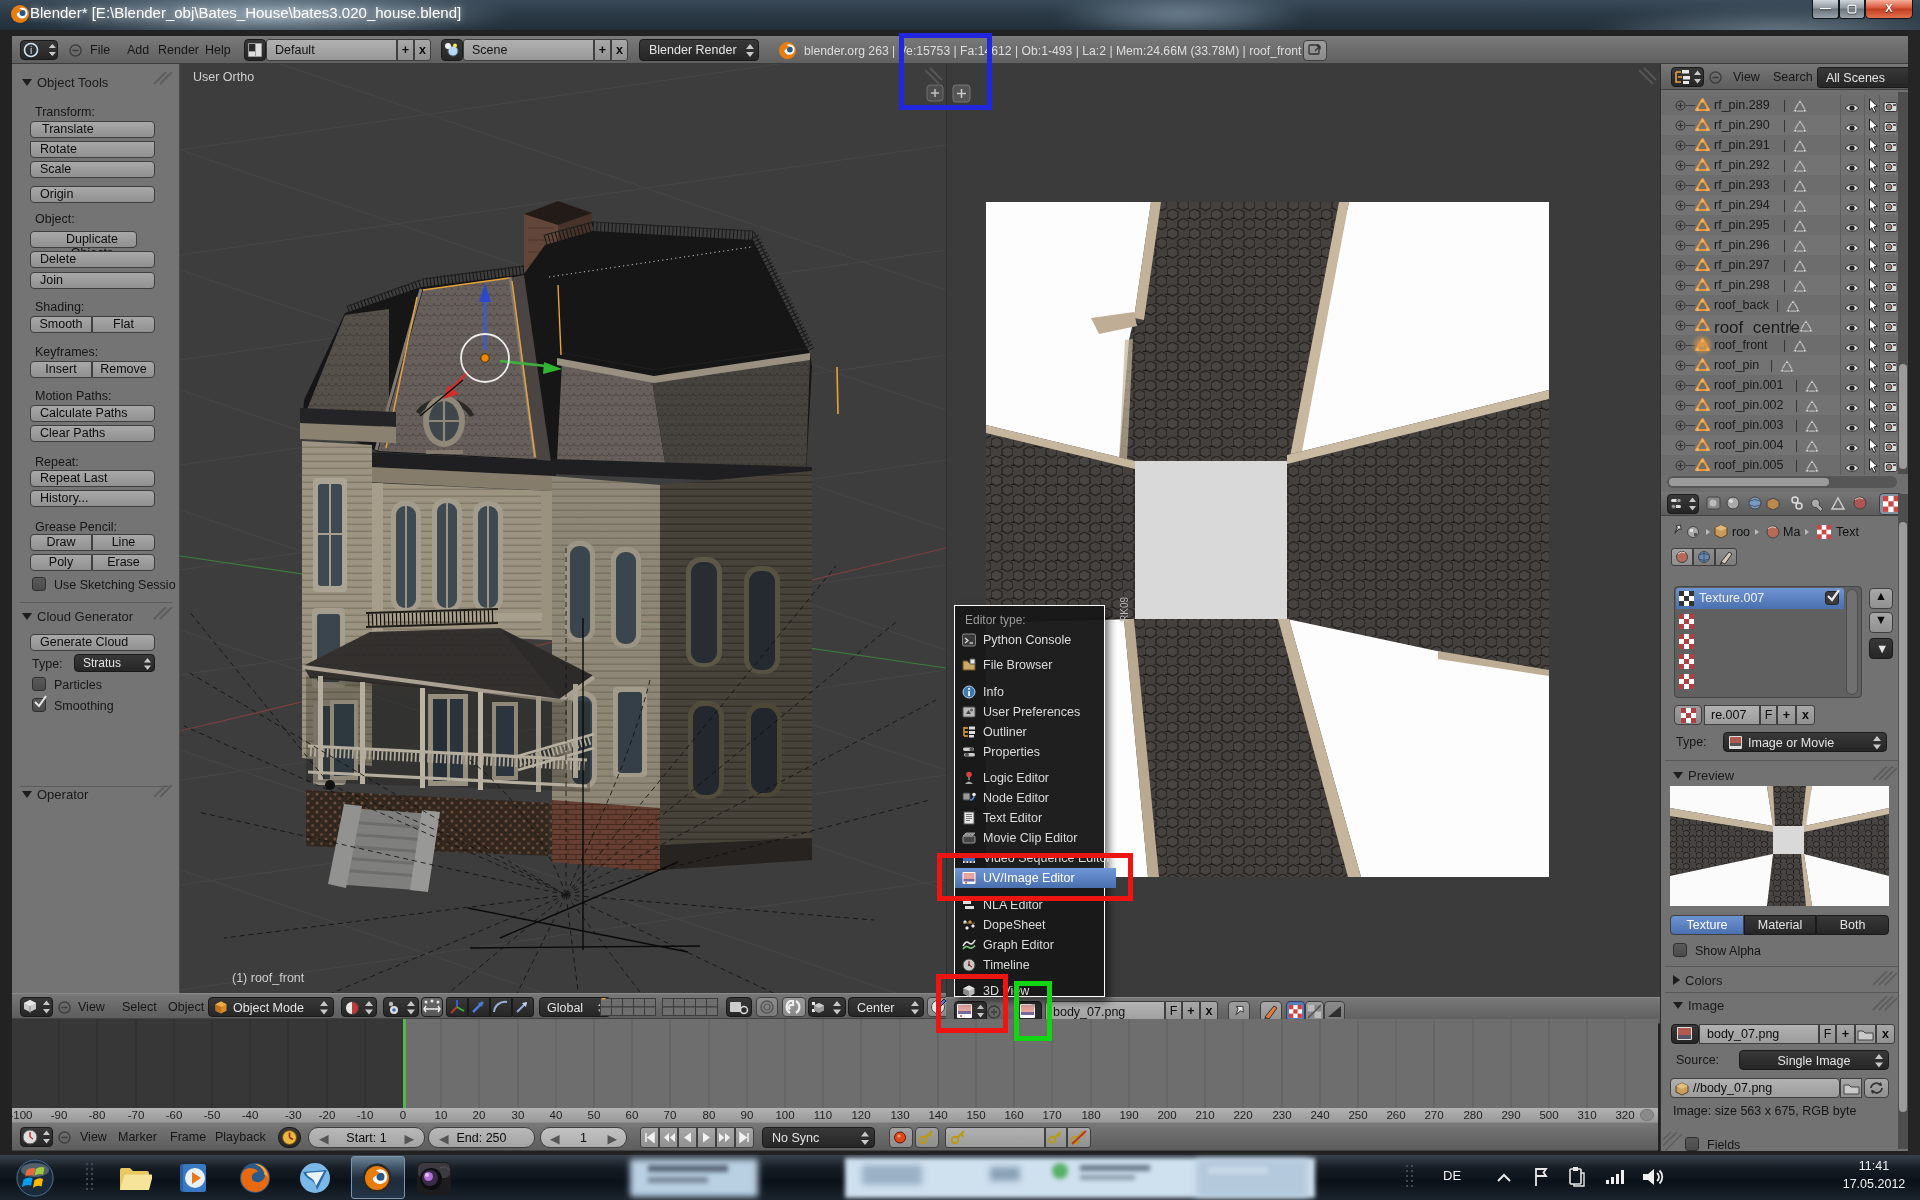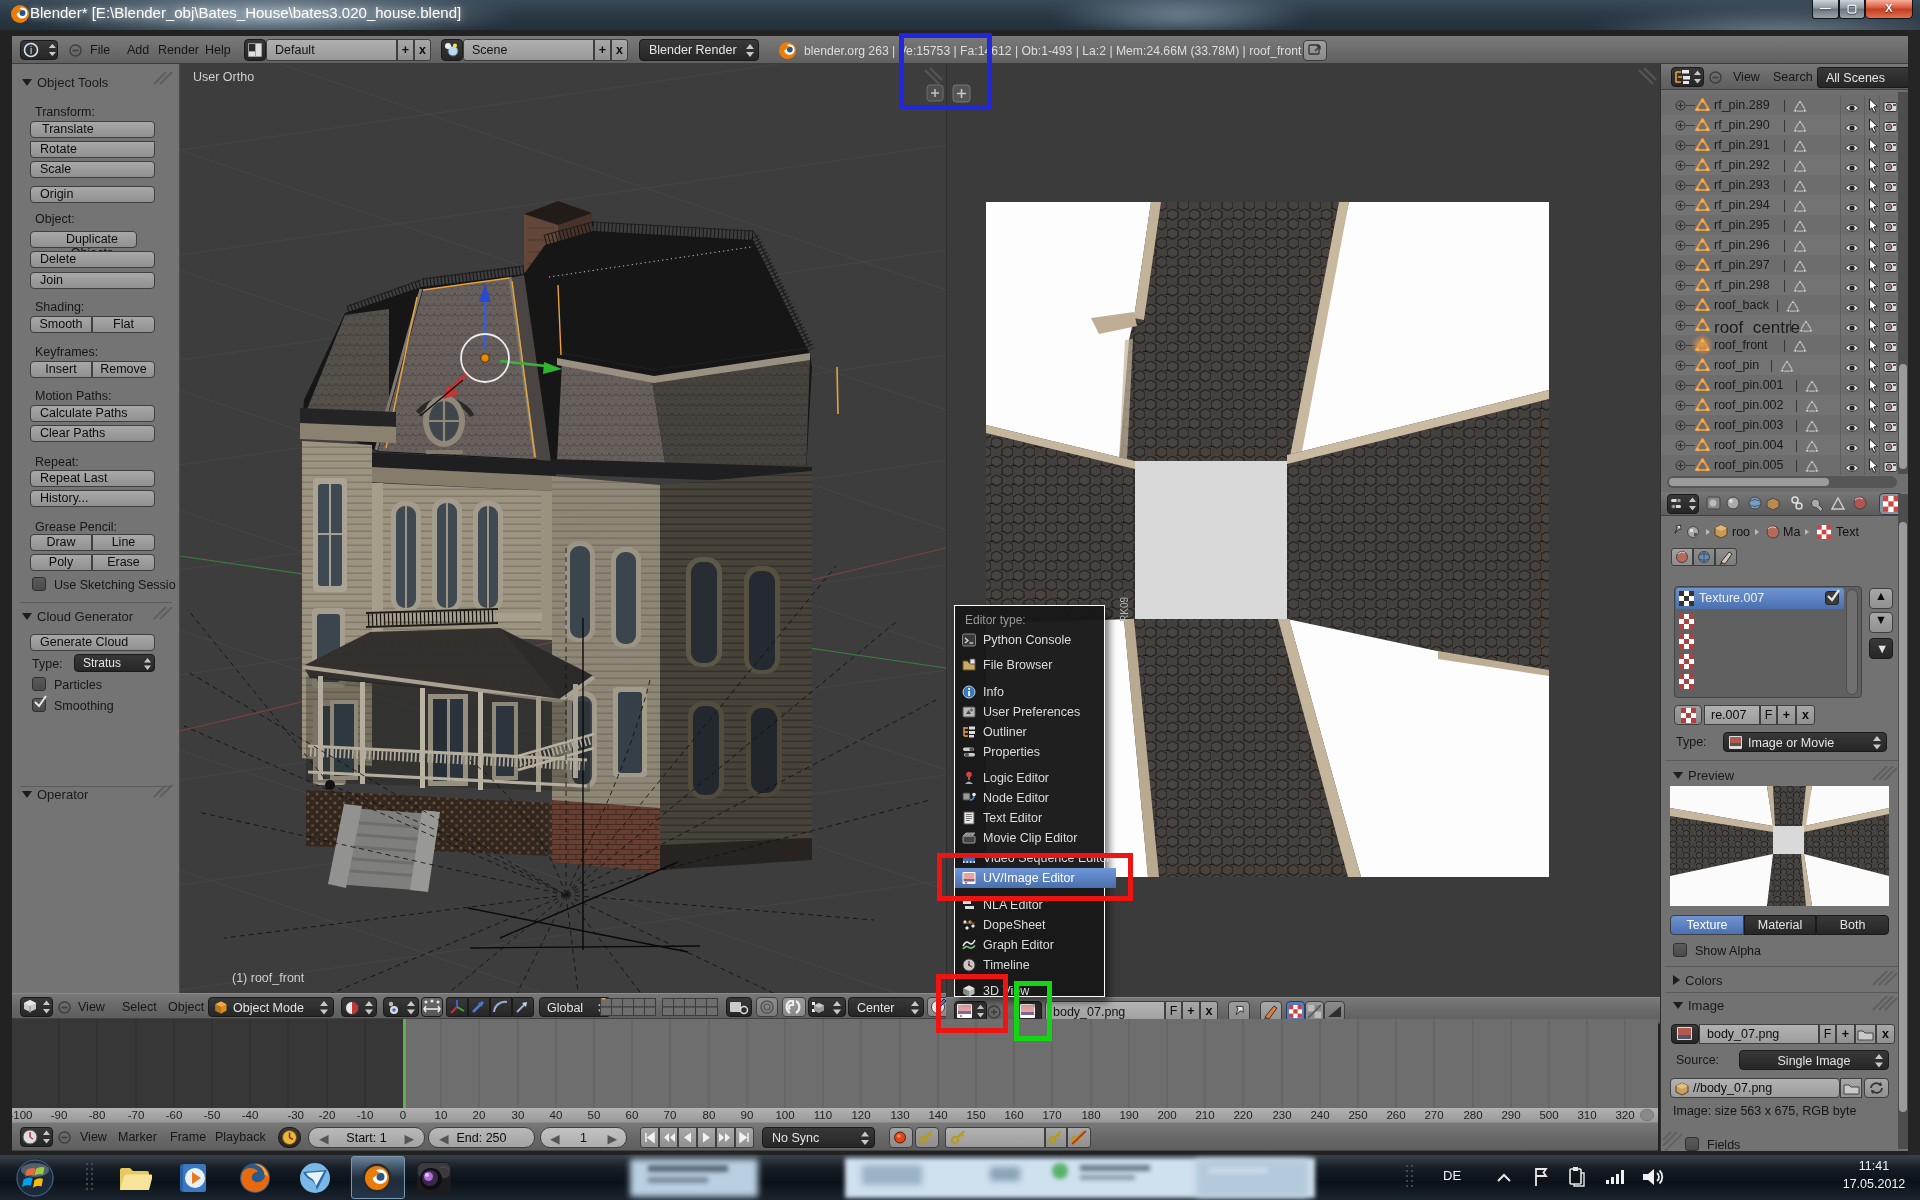--- a/index.html
+++ b/index.html
@@ -760,21 +760,21 @@
 </div>
 <div id="tlruler" class="abs">
     <div style="position:absolute;top:1px;left:0;width:1646px;height:13px;overflow:hidden;">
       <span style="position:absolute;left:-11px;width:40px;text-align:center;font-size:11.5px;color:#1e1e1e;font-family:'Liberation Sans',sans-serif;">-100</span>
       <span style="position:absolute;left:27px;width:40px;text-align:center;font-size:11.5px;color:#1e1e1e;font-family:'Liberation Sans',sans-serif;">-90</span>
       <span style="position:absolute;left:65px;width:40px;text-align:center;font-size:11.5px;color:#1e1e1e;font-family:'Liberation Sans',sans-serif;">-80</span>
       <span style="position:absolute;left:104px;width:40px;text-align:center;font-size:11.5px;color:#1e1e1e;font-family:'Liberation Sans',sans-serif;">-70</span>
       <span style="position:absolute;left:142px;width:40px;text-align:center;font-size:11.5px;color:#1e1e1e;font-family:'Liberation Sans',sans-serif;">-60</span>
       <span style="position:absolute;left:180px;width:40px;text-align:center;font-size:11.5px;color:#1e1e1e;font-family:'Liberation Sans',sans-serif;">-50</span>
       <span style="position:absolute;left:218px;width:40px;text-align:center;font-size:11.5px;color:#1e1e1e;font-family:'Liberation Sans',sans-serif;">-40</span>
-      <span style="position:absolute;left:252px;width:40px;text-align:right;font-size:11.5px;color:#1e1e1e;font-family:'Liberation Sans',sans-serif;">-30</span>
+      <span style="position:absolute;left:273px;width:40px;text-align:left;font-size:11.5px;color:#1e1e1e;font-family:'Liberation Sans',sans-serif;">-30</span>
       <span style="position:absolute;left:295px;width:40px;text-align:center;font-size:11.5px;color:#1e1e1e;font-family:'Liberation Sans',sans-serif;">-20</span>
       <span style="position:absolute;left:333px;width:40px;text-align:center;font-size:11.5px;color:#1e1e1e;font-family:'Liberation Sans',sans-serif;">-10</span>
       <span style="position:absolute;left:371px;width:40px;text-align:center;font-size:11.5px;color:#1e1e1e;font-family:'Liberation Sans',sans-serif;">0</span>
       <span style="position:absolute;left:409px;width:40px;text-align:center;font-size:11.5px;color:#1e1e1e;font-family:'Liberation Sans',sans-serif;">10</span>
       <span style="position:absolute;left:447px;width:40px;text-align:center;font-size:11.5px;color:#1e1e1e;font-family:'Liberation Sans',sans-serif;">20</span>
       <span style="position:absolute;left:486px;width:40px;text-align:center;font-size:11.5px;color:#1e1e1e;font-family:'Liberation Sans',sans-serif;">30</span>
       <span style="position:absolute;left:524px;width:40px;text-align:center;font-size:11.5px;color:#1e1e1e;font-family:'Liberation Sans',sans-serif;">40</span>
       <span style="position:absolute;left:562px;width:40px;text-align:center;font-size:11.5px;color:#1e1e1e;font-family:'Liberation Sans',sans-serif;">50</span>
       <span style="position:absolute;left:600px;width:40px;text-align:center;font-size:11.5px;color:#1e1e1e;font-family:'Liberation Sans',sans-serif;">60</span>
       <span style="position:absolute;left:638px;width:40px;text-align:center;font-size:11.5px;color:#1e1e1e;font-family:'Liberation Sans',sans-serif;">70</span>

